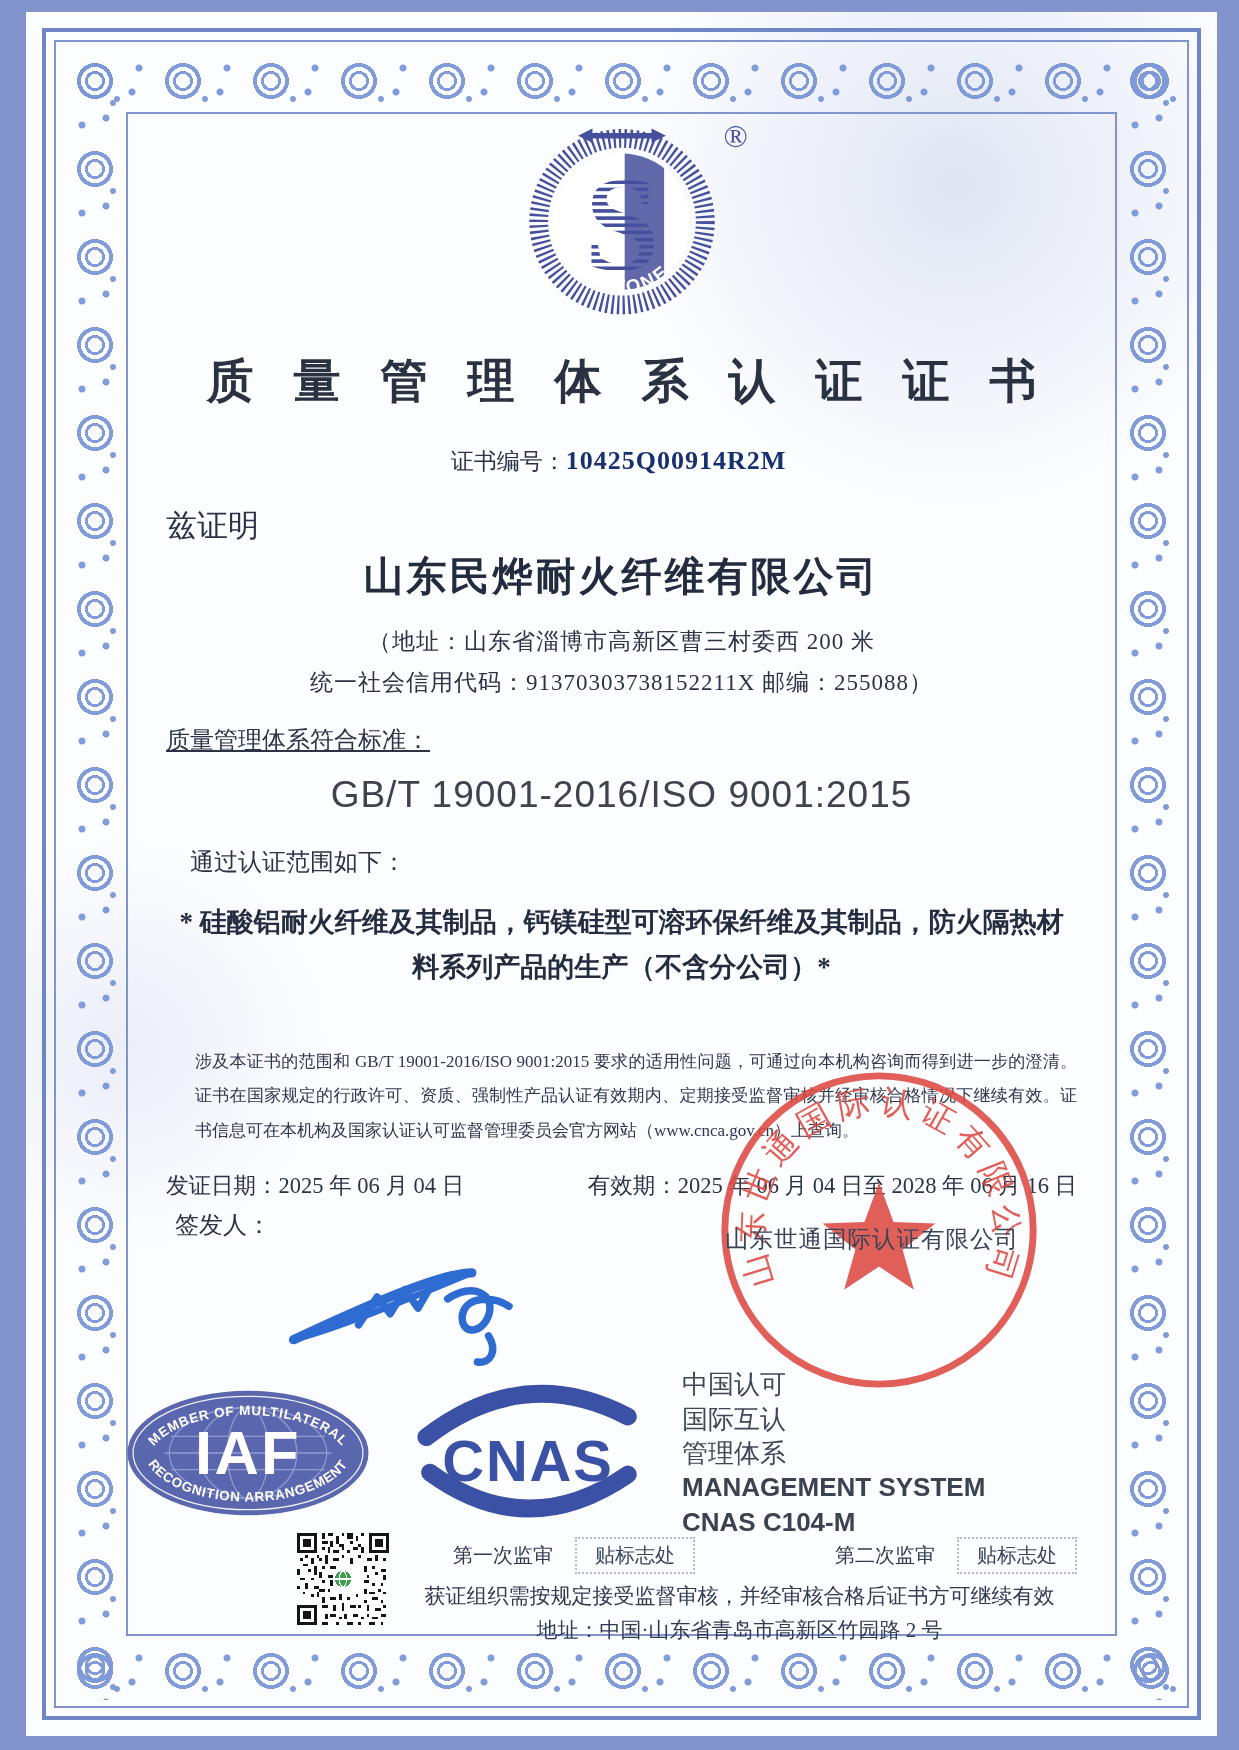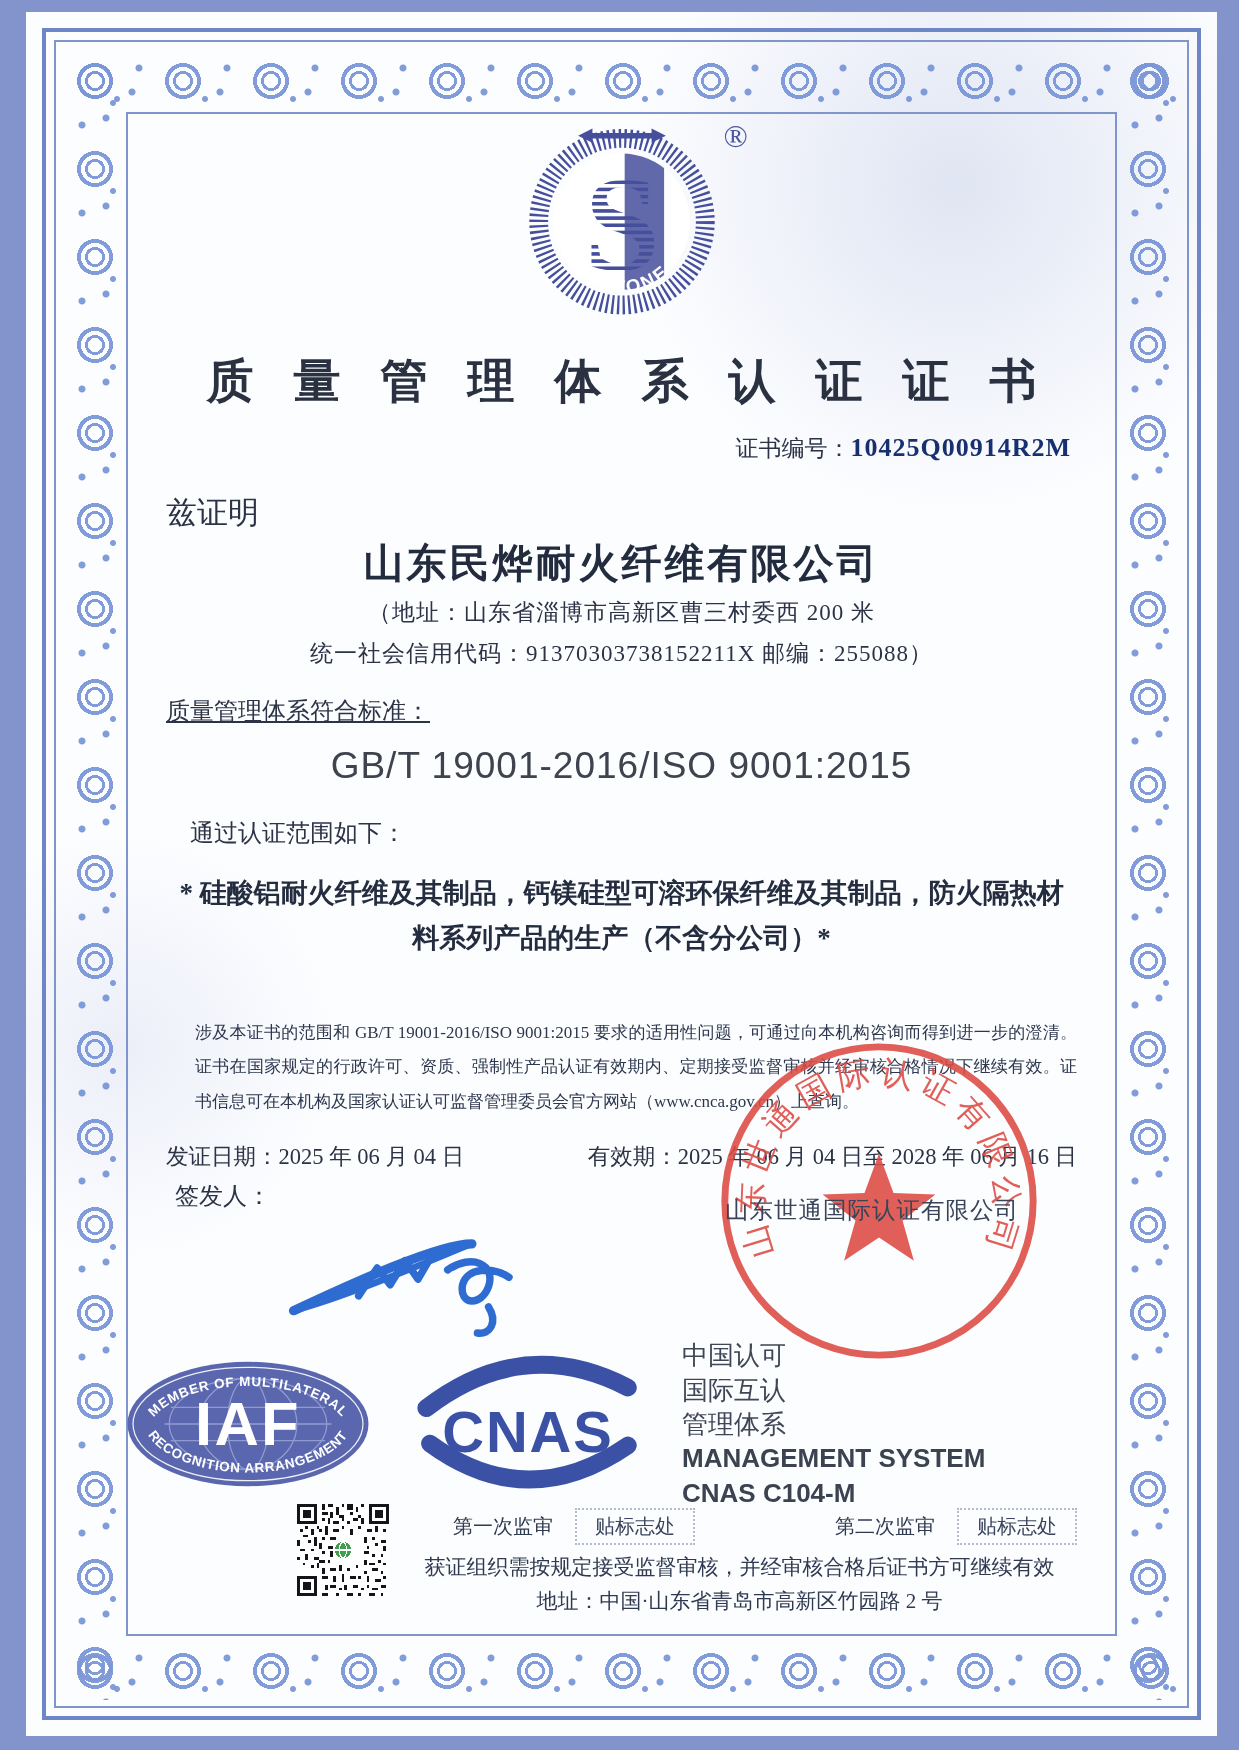--- a/index.html
+++ b/index.html
@@ -43,27 +43,27 @@
 
   .content{position:absolute;top:104px;left:100px;right:100px;bottom:84px;padding:0 40px;overflow:hidden;}
 
   .logo-wrap{position:relative;text-align:center;margin-top:0;height:208px;}
   .reg-mark{position:absolute;left:calc(50% + 102px);top:2px;font-size:32px;color:#4a569e;}
 
   .title{
     margin-top:26px;text-align:center;font-size:47px;font-weight:700;color:#2a3242;
     letter-spacing:40px;margin-right:-40px;white-space:nowrap;
   }
-  .certno{margin-top:20px;text-align:right;font-size:23px;padding-right:6px;}
+  .certno{margin-top:33px;text-align:center;font-size:23px;padding-right:6px;}
   .certno .lbl{color:#2c3346;}
   .certno .val{font-weight:700;color:#17306f;font-size:26px;letter-spacing:1px;}
 
   .intro{margin-top:28px;font-size:31px;}
   .company{margin-top:2px;text-align:center;font-size:40px;font-weight:700;letter-spacing:3px;color:#222c3e;}
-  .addr{margin-top:6px;text-align:center;font-size:23px;letter-spacing:1px;}
+  .addr{margin-top:22px;text-align:center;font-size:23px;letter-spacing:1px;}
   .addr2{margin-top:10px;}
 
   .std-label{margin-top:26px;font-size:24px;text-decoration:underline;}
   .std-value{
     margin-top:18px;text-align:center;font-size:37px;color:#3e434e;
     font-family:"Liberation Sans","DejaVu Sans",sans-serif;letter-spacing:1px;
   }
   .scope-label{margin-top:30px;font-size:24px;margin-left:24px;}
   .scope{margin-top:22px;text-align:center;font-size:27px;font-weight:700;line-height:1.65;color:#242d3f;}
 

